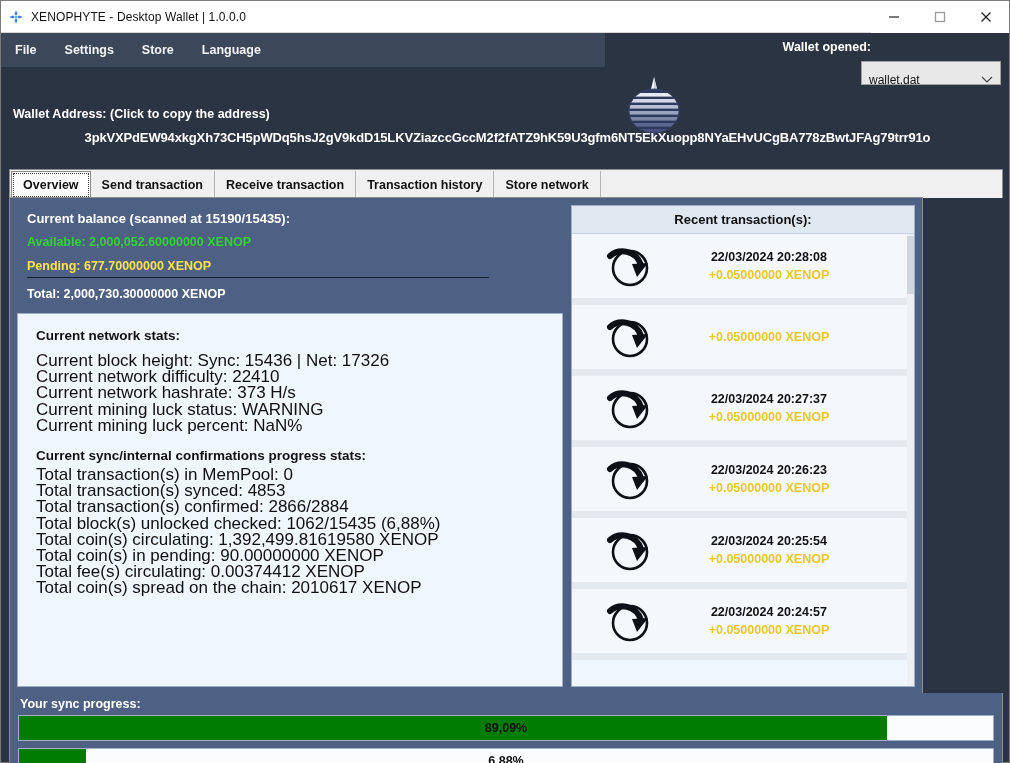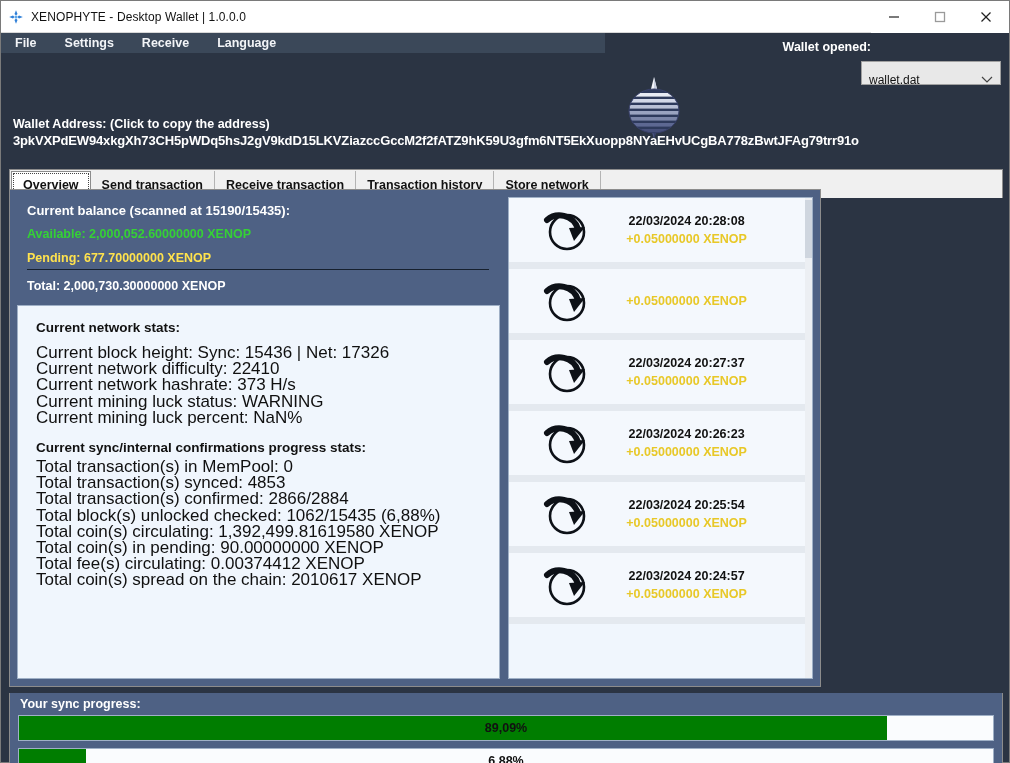--- a/index.html
+++ b/index.html
@@ -72,21 +72,21 @@
     align-items: stretch;
     position: relative;
   }
   .menubar {
     width: 604px;
     background: #3b4859;
     display: flex;
     align-items: center;
     padding-left: 10px;
     gap: 20px;
-    height: 20px;
+    height: 34px;
   }
   .menuitem {
     color: #f2f4f7;
     font-size: 12.5px;
     font-weight: bold;
     padding: 2px 4px;
     cursor: default;
   }
 
   .topright {
@@ -128,37 +128,37 @@
     left: 624px;
     top: 38px;
     width: 58px;
     height: 72px;
   }
 
   
   .addr-block {
     position: absolute;
     left: 0;
-    top: 84px;
+    top: 74px;
     width: 1010px;
     height: 60px;
     padding-left: 12px;
   }
   .addr-label {
     color: #ffffff;
     font-size: 12.5px;
     font-weight: bold;
     margin-top: 0px;
   }
   .addr-value {
     color: #ffffff;
     font-size: 13px;
     font-weight: bold;
-    text-align: left;
-    margin-top: 2px;
+    text-align: center;
+    margin-top: 9px;
     padding-right: 9px;
     letter-spacing: -0.15px;
     cursor: pointer;
   }
 
   
   .tabstrip {
     position: absolute;
     left: 8px;
     top: 136px;
@@ -190,22 +190,22 @@
     margin: 0 0 -1px 1px;
     height: 28px;
     outline: 1px dotted #444;
     outline-offset: -3px;
   }
 
   
   .content {
     position: absolute;
     left: 8px;
-    top: 156px;
-    width: 812px;
+    top: 164px;
+    width: 914px;
     height: 498px;
     background: #4e6184;
     border: 1px solid #8c8c8c;
     display: flex;
     padding: 7px;
     gap: 8px;
   }
 
   .left-col {
     width: 600px;
@@ -426,21 +426,21 @@
       </div>
     </div>
   </div>
 
   <div class="appbody">
 
     <div class="menurow">
       <div class="menubar">
         <div class="menuitem">File</div>
         <div class="menuitem">Settings</div>
-        <div class="menuitem">Receive</div>
+        <div class="menuitem">Store</div>
         <div class="menuitem">Language</div>
       </div>
     </div>
 
     <div class="topright">
       <div class="wallet-opened-label">Wallet opened:</div>
       <div class="wallet-select">
         <span class="val">wallet.dat</span>
         <span class="chev">
           <svg width="12" height="9" viewBox="0 0 12 9">
@@ -518,20 +518,21 @@
           <div class="stats-line">Total block(s) unlocked checked: 1062/15435 (6,88%)</div>
           <div class="stats-line">Total coin(s) circulating: 1,392,499.81619580 XENOP</div>
           <div class="stats-line">Total coin(s) in pending: 90.00000000 XENOP</div>
           <div class="stats-line">Total fee(s) circulating: 0.00374412 XENOP</div>
           <div class="stats-line">Total coin(s) spread on the chain: 2010617 XENOP</div>
         </div>
 
       </div>
 
       <div class="right-col">
+        <div class="rt-header">Recent transaction(s):</div>
         <div class="rt-list">
 
           <div class="tx-row">
             <div class="tx-icon">
               <svg width="50" height="50" viewBox="0 0 50 50">
                 <circle cx="25" cy="27" r="17" fill="none" stroke="#0d1117" stroke-width="2.6"></circle>
                 <path d="M5 15 C14 7, 31 9, 36 24" fill="none" stroke="#0d1117" stroke-width="6" stroke-linecap="round"></path>
                 <polygon points="27,23 43,22 32,36" fill="#0d1117"></polygon>
               </svg>
             </div>

